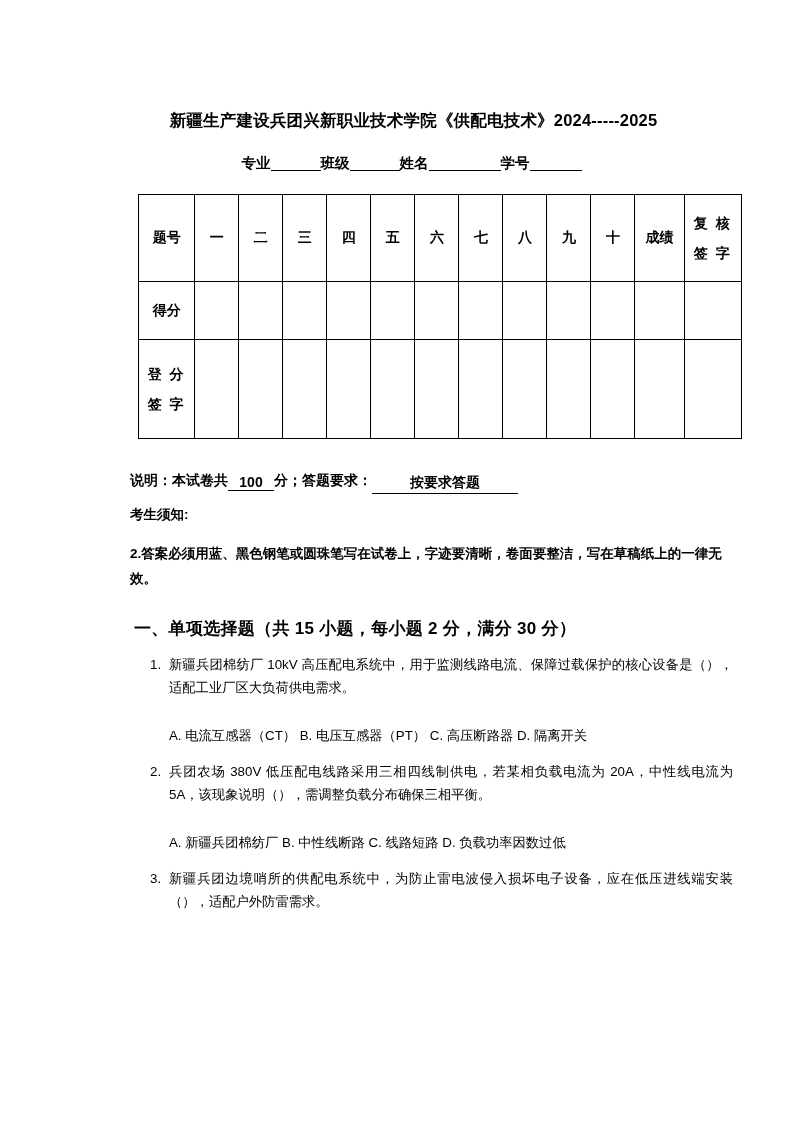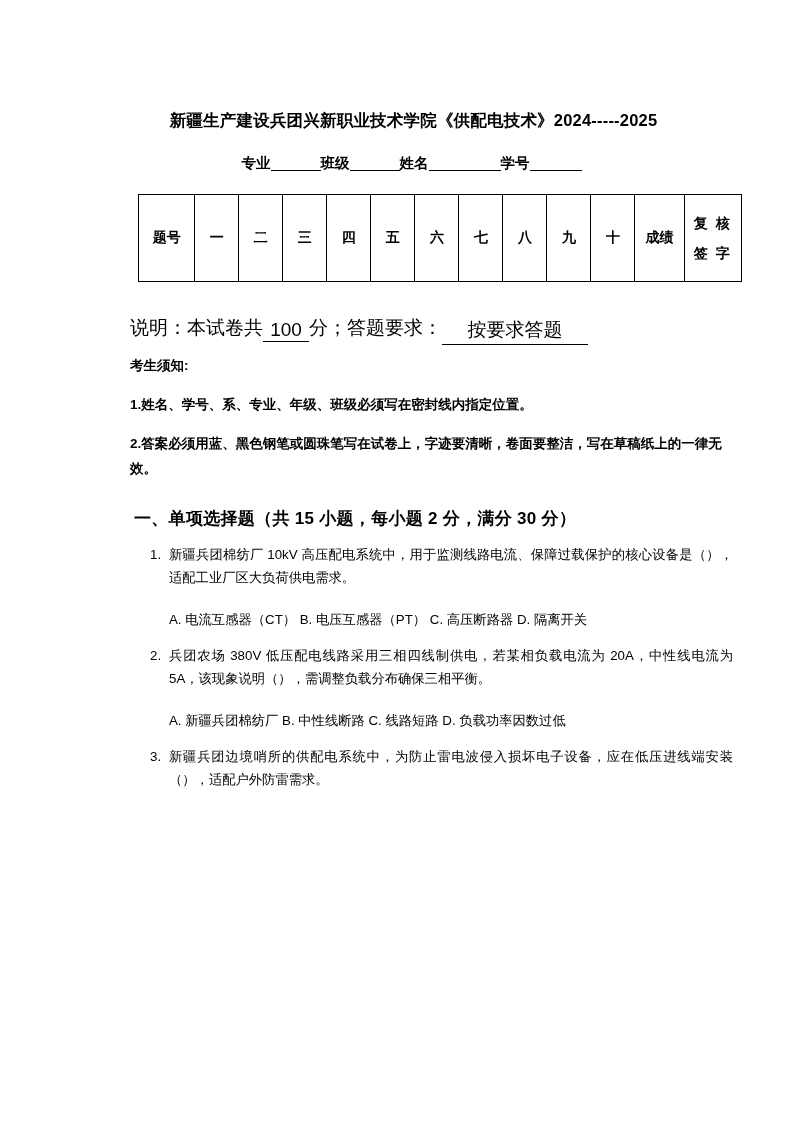--- a/index.html
+++ b/index.html
@@ -93,22 +93,22 @@
   .two-line span { display: block; letter-spacing: 2px; }
 
   
   .notice {
     padding-left: 118px;
     padding-right: 60px;
     margin-top: 33px;
     font-family: "Liberation Sans", "DejaVu Sans", sans-serif;
   }
   .desc-line {
-    font-size: 19px;
-    font-weight: normal;
+    font-size: 14px;
+    font-weight: bold;
     white-space: nowrap;
   }
   .desc-line .u-fill {
     display: inline-block;
     border-bottom: 1.3px solid #000;
     text-align: center;
     vertical-align: -2px;
   }
   .u-score { width: 46px; }
   .u-req { width: 146px; padding-bottom: 1px; }
@@ -159,21 +159,21 @@
     text-align: left;
   }
   .q-text {
     flex: 1 1 auto;
     text-align: justify;
   }
   .q-options {
     padding-left: 19px;
     font-size: 13.3px;
     line-height: 22px;
-    margin-top: 20px;
+    margin-top: 26px;
     margin-bottom: 14px;
   }
 </style>
 </head>
 <body>
 
 <div class="page">
 
   <div class="title-block">
     <div class="title-line title-line-1">新疆生产建设兵团兴新职业技术学院《供配电技术》2024-----2025</div>
@@ -197,31 +197,63 @@
           <td class="col-num">七</td>
           <td class="col-num">八</td>
           <td class="col-num">九</td>
           <td class="col-num">十</td>
           <td class="col-score">成绩</td>
           <td class="col-sign two-line">
             <span>复 核</span>
             <span>签 字</span>
           </td>
         </tr>
+        <tr class="r-mid">
+          <td class="col-label">得分</td>
+          <td></td>
+          <td></td>
+          <td></td>
+          <td></td>
+          <td></td>
+          <td></td>
+          <td></td>
+          <td></td>
+          <td></td>
+          <td></td>
+          <td></td>
+          <td></td>
+        </tr>
+        <tr class="r-last">
+          <td class="col-label two-line">
+            <span>登 分</span>
+            <span>签 字</span>
+          </td>
+          <td></td>
+          <td></td>
+          <td></td>
+          <td></td>
+          <td></td>
+          <td></td>
+          <td></td>
+          <td></td>
+          <td></td>
+          <td></td>
+          <td></td>
+          <td></td>
+        </tr>
       </tbody>
     </table>
   </div>
 
   <div class="notice">
     <div class="desc-line">
       <span>说明：本试卷共</span><span class="u-fill u-score">100</span><span>分；答题要求：</span><span class="u-fill u-req">按要求答题</span>
     </div>
 
     <div class="notice-head">考生须知:</div>
-    <div class="notice-item">1.姓名、学号、系、专业、年级、班级必须写在密封线内指定位置。</div>
     <div class="notice-item">2.答案必须用蓝、黑色钢笔或圆珠笔写在试卷上，字迹要清晰，卷面要整洁，写在草稿纸上的一律无效。</div>
   </div>
 
   <div class="section-heading">一、单项选择题（共 15 小题，每小题 2 分，满分 30 分）</div>
 
   <div class="questions">
 
     <div class="question">
       <div class="q-stem">
         <span class="q-num">1.</span>

